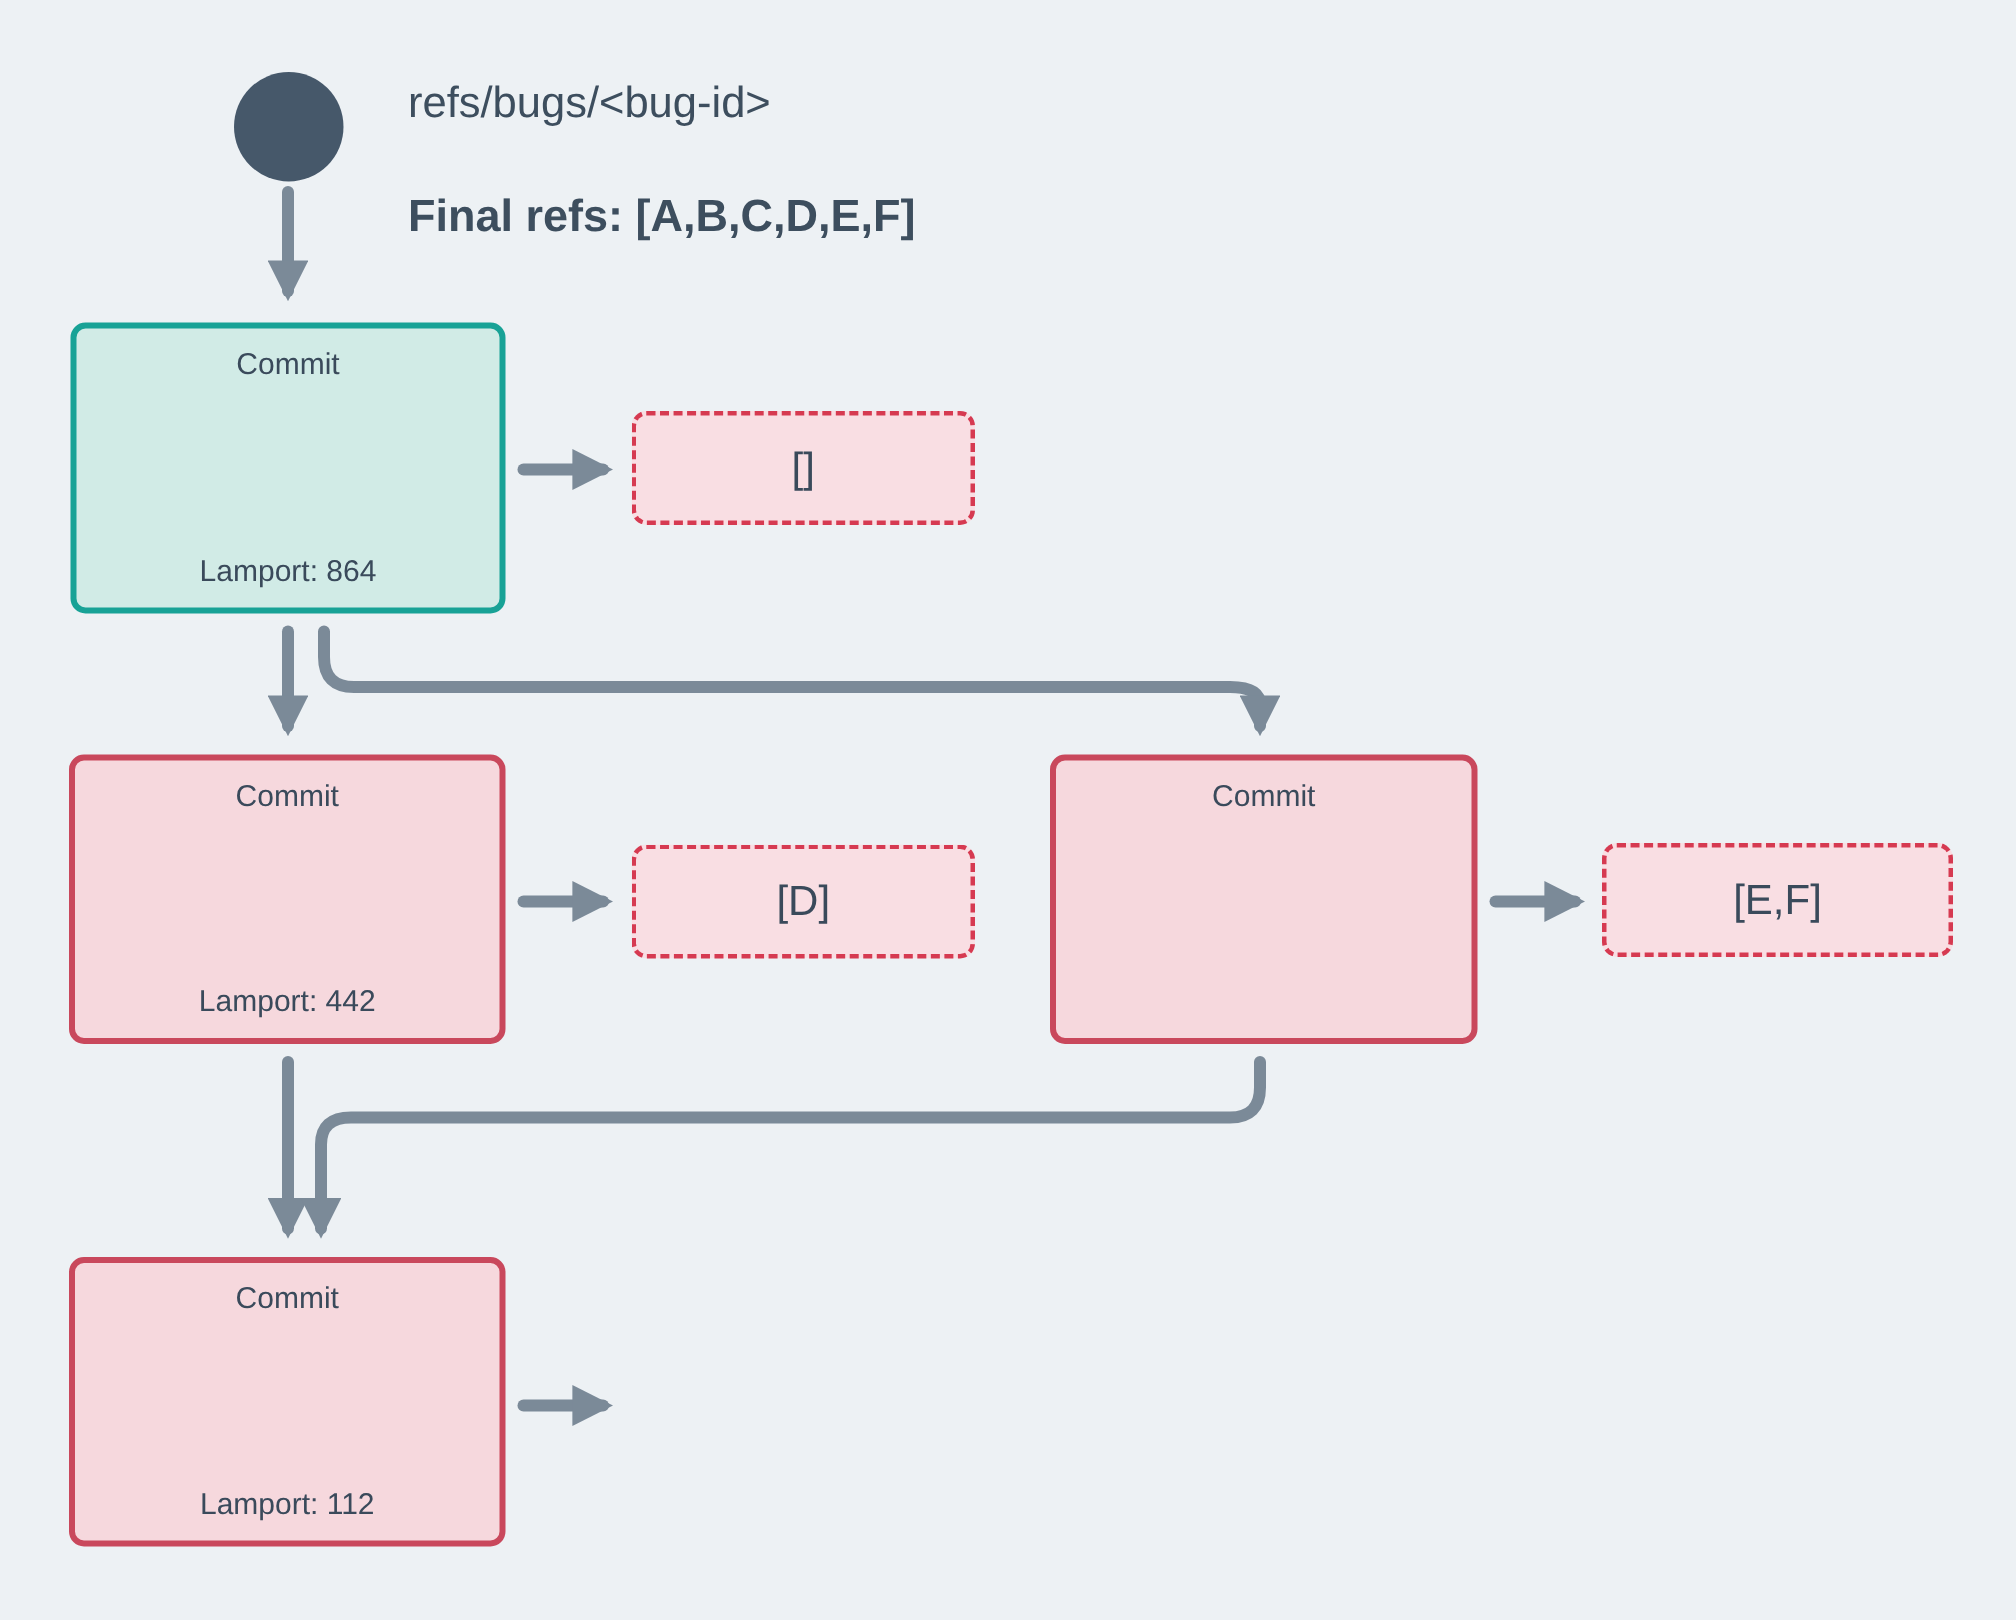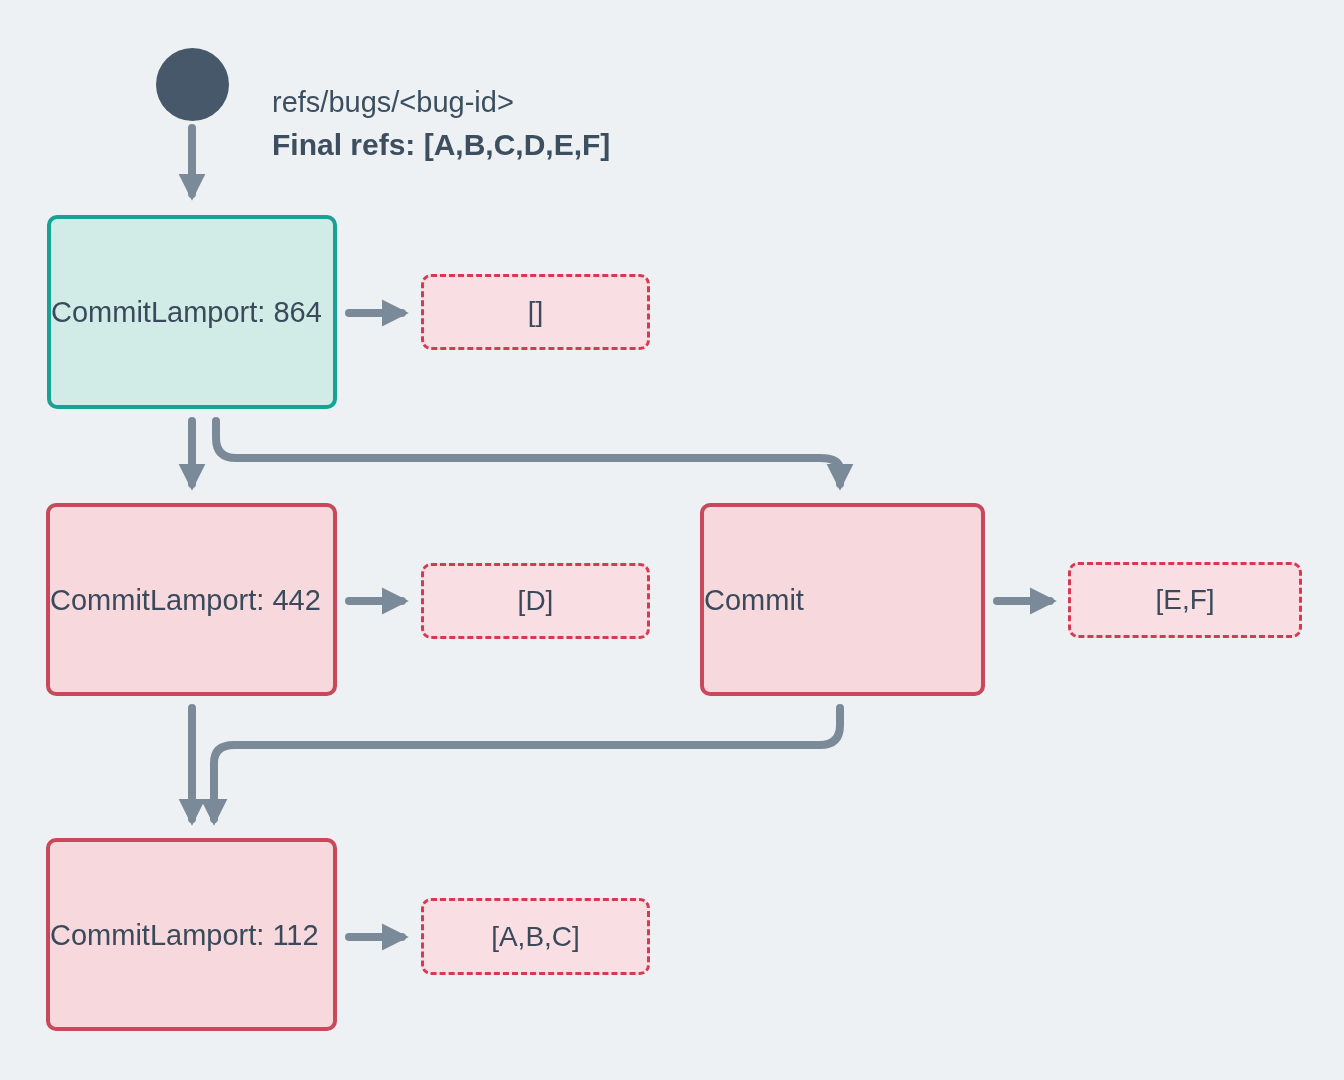--- a/index.html
+++ b/index.html
@@ -26,43 +26,43 @@
     left: 156px;
     top: 48px;
     width: 73px;
     height: 73px;
     border-radius: 50%;
     background: #46586a;
   }
   .ref-label {
     position: absolute;
     left: 272px;
-    top: 86px;
+    top: 53px;
     font-size: 29px;
     color: #3d4e5e;
     white-space: nowrap;
   }
   .final-order-label {
     position: absolute;
     left: 272px;
     top: 128px;
     font-size: 30px;
     font-weight: bold;
     color: #3d4e5e;
     white-space: nowrap;
   }
   .commit-box {
     position: absolute;
     box-sizing: border-box;
     border-radius: 10px;
     display: flex;
-    flex-direction: row;
+    flex-direction: column;
     align-items: center;
-    justify-content: flex-start;
-    font-size: 29px;
+    justify-content: space-between;
+    font-size: 20px;
     line-height: 48px;
     color: #3a4a5b;
     text-align: center;
   }
   .commit-box.teal {
     border: 4px solid #18a296;
     background: #d1ebe6;
   }
   .commit-box.pink {
     border: 4px solid #c9485c;
@@ -143,17 +143,14 @@
   </div>
 
   <div id="result-246" class="result-box">
     <span>[D]</span>
   </div>
 
   <div id="result-537" class="result-box">
     <span>[E,F]</span>
   </div>
 
-  <div id="result-127" class="result-box">
-    <span>[A,B,C]</span>
-  </div>
 
 </div>
 
 </body></html>

